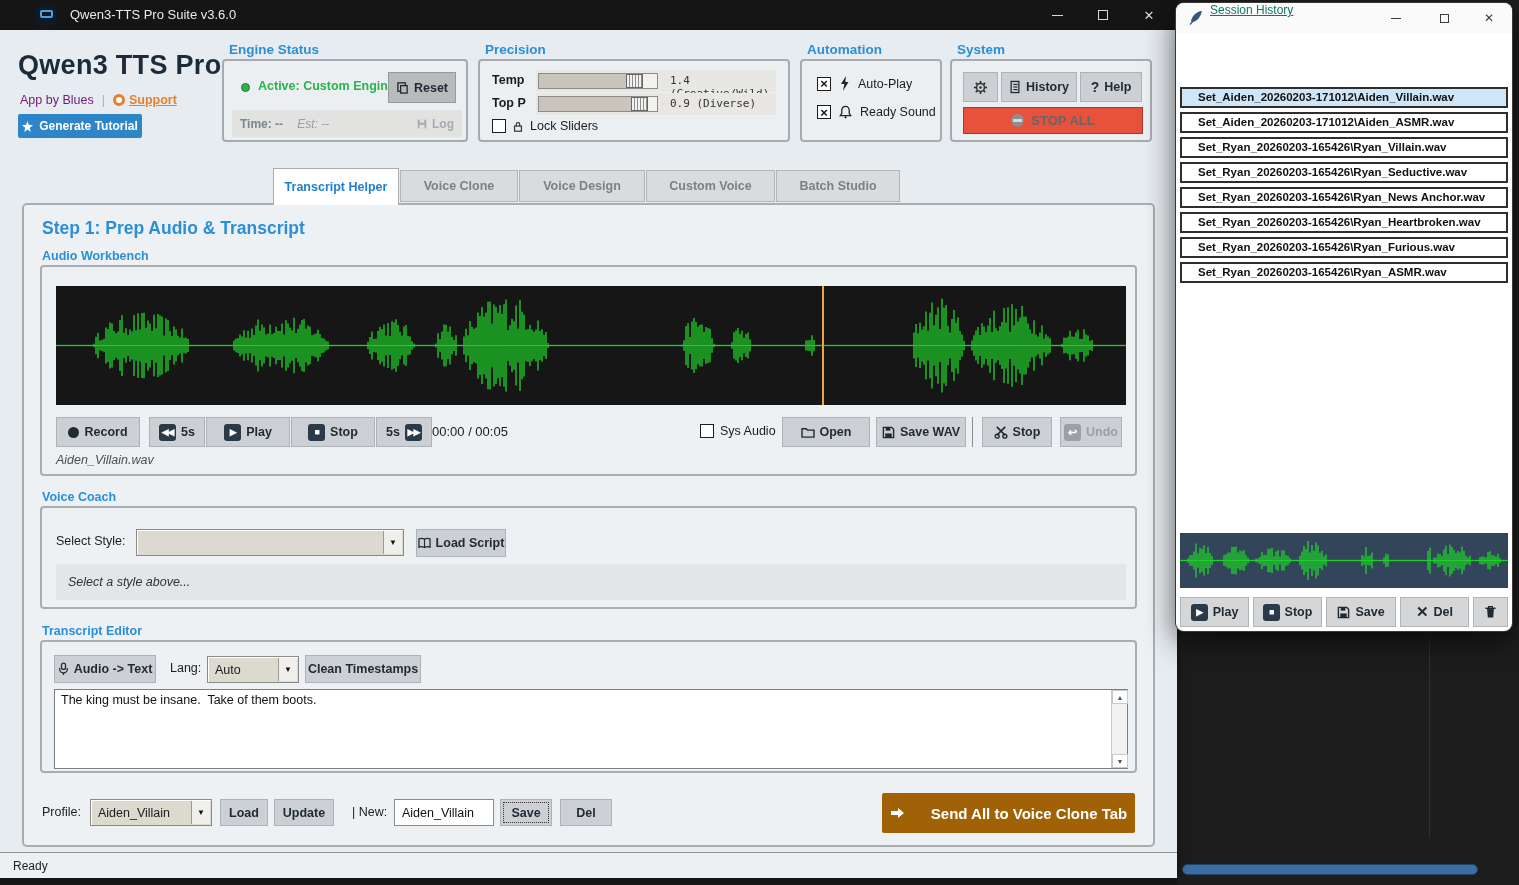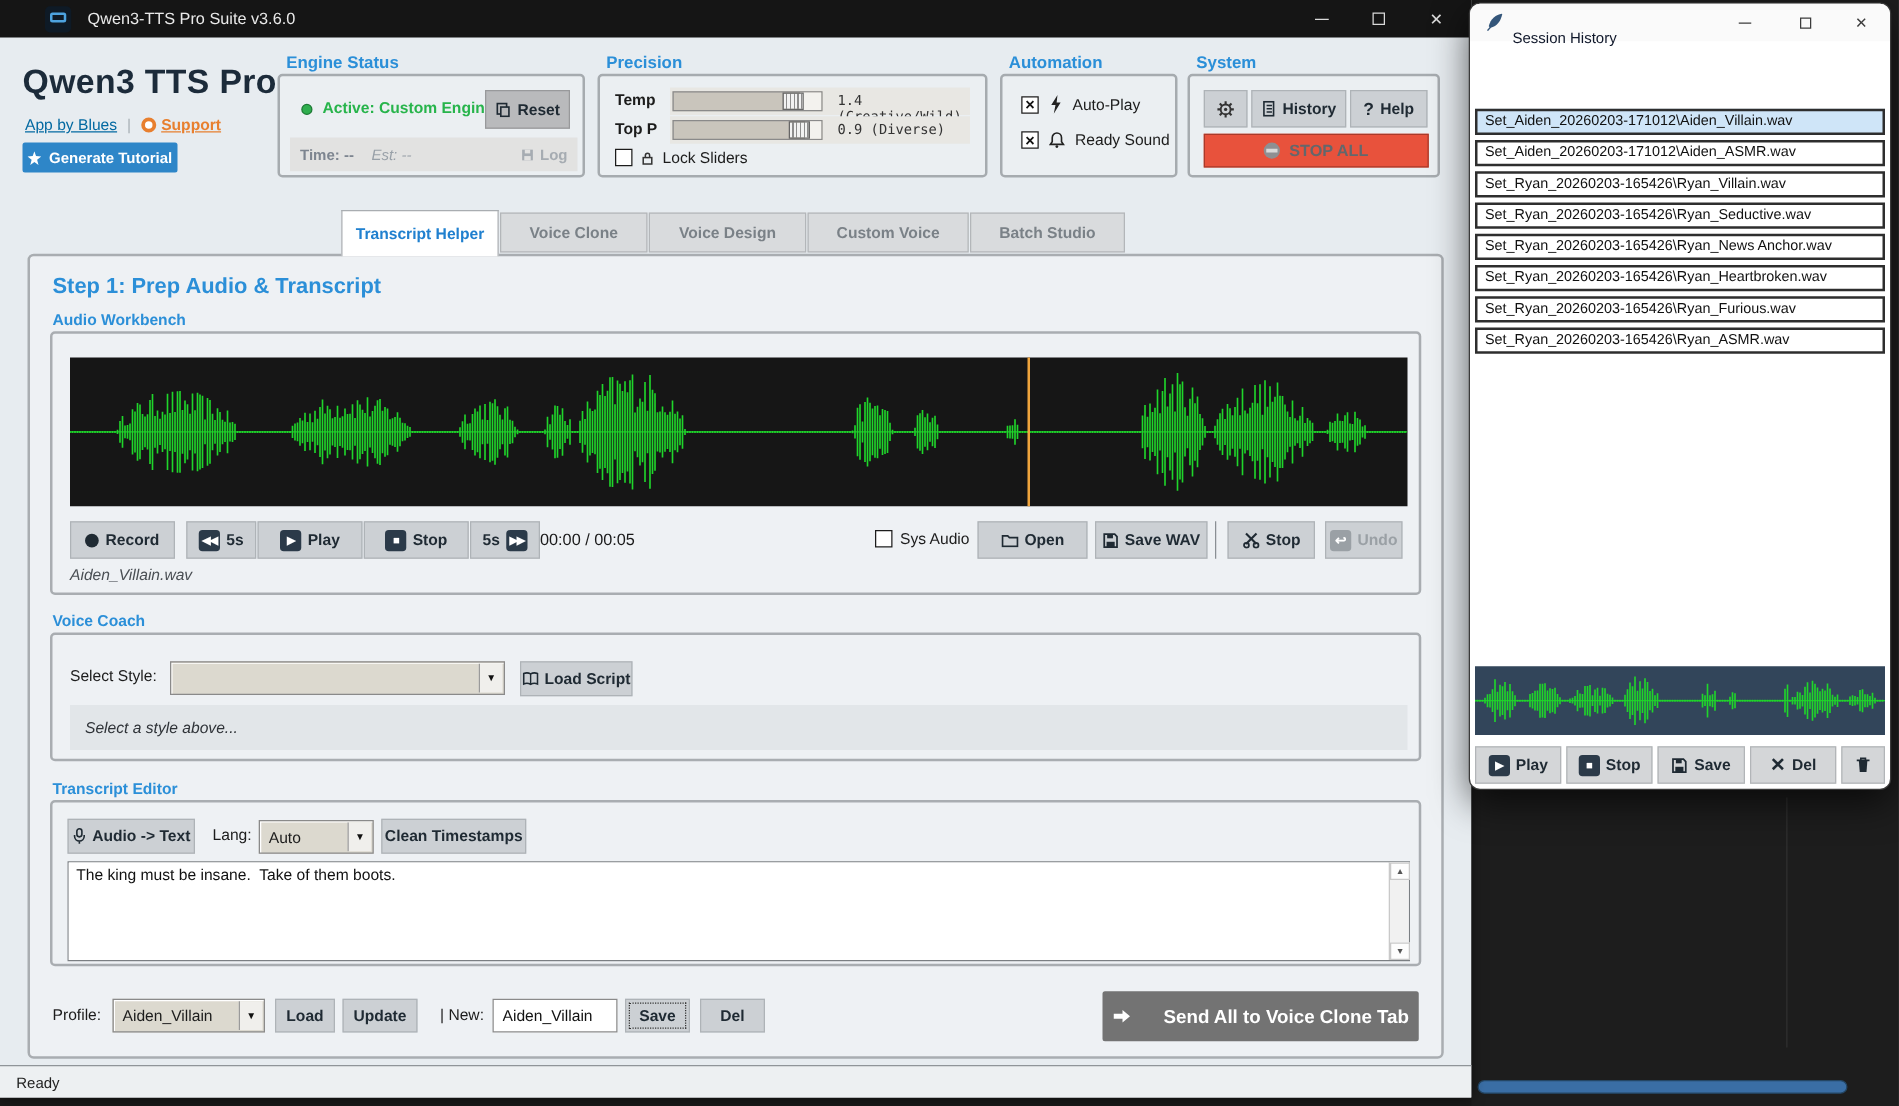--- a/index.html
+++ b/index.html
@@ -19,21 +19,21 @@
   .win-title { position:absolute; left:70px; top:7px; font-size:13px; color:#eaeaea; }
   .cap-btn { position:absolute; top:0; width:46px; height:30px; display:flex; align-items:center; justify-content:center; color:#dadada; font-size:13px; }
   .cap-min { left:1034px; } .cap-max { left:1080px; } .cap-close { left:1126px; }
   .cap-max .sq { width:10px; height:10px; border:1px solid #dadada; }
   .cap-min .bar { width:11px; height:1px; background:#dadada; }
 
   
   .hdr { position:absolute; left:18px; top:48px; width:240px; height:95px; }
   .app-title { position:absolute; left:0; top:2px; font-size:27px; font-weight:bold; color:#1c2b3a; letter-spacing:.3px; }
   .hdr-links { position:absolute; left:2px; top:45px; font-size:12.5px; color:#2b3947; }
-  .link-app { text-decoration:underline; color:#0369a1; }
+  .link-app { color:#701a75; }
   .link-sep { color:#a9b0b6; margin:0 8px; }
   .support { color:#e87f2e; font-weight:bold;text-decoration:underline; }
   .support-icon { display:inline-block; width:12px; height:12px; border:3.5px solid #e87f2e; border-radius:50%; vertical-align:-2px; margin-right:4px; background:#fff; }
   .btn-tutorial { position:absolute; left:0; top:66px; width:124px; height:24px; background:#2e86c8; color:#fff; font-weight:bold; font-size:12px; display:flex; align-items:center; justify-content:center; gap:6px; border-radius:2px; }
 
   
   .grp { position:absolute; }
   .grp-title { position:absolute; left:7px; top:0; font-size:13.5px; font-weight:bold; color:#2b8fd8; }
   .grp-box { position:absolute; left:0; top:17px; border:2px solid #a6abaf; border-radius:4px; background:#ebeff2; }
   .g-engine { left:222px; top:42px; width:246px; height:100px; }
@@ -115,35 +115,35 @@
   .te-area textarea { position:absolute; left:0; top:0; width:calc(100% - 16px); height:100%; border:none; resize:none; font-family:"Liberation Sans", sans-serif; font-size:12.5px; color:#111; padding:3px 6px; background:#fff; outline:none; }
   .te-scroll { position:absolute; right:0; top:0; width:16px; height:100%; background:#f1f1f1; border-left:1px solid #c9c9c9; }
   .te-scroll .arr { position:absolute; left:0; width:16px; height:14px; background:#fdfdfd; border:1px solid #c9c9c9; font-size:7px; color:#555; display:flex; align-items:center; justify-content:center; }
 
   
   .profile-bar { position:absolute; left:0px; top:592px; width:1129px; height:44px; }
   .profile-bar .lbl { position:absolute; top:8px; font-size:12.5px; color:#1c1c1c; }
   .profile-bar .btn { position:absolute; top:2px; height:27px; }
   .pf-input { position:absolute; left:370px; top:2px; width:100px; height:27px; border:1px solid #8a8a8a; background:#fff; font-family:"Liberation Sans", sans-serif; font-size:12.5px; padding-left:7px; color:#111; }
   .btn-save-focus { outline:1px dotted #333; outline-offset:-4px; }
-  .btn-send { position:absolute; left:858px; top:-4px; width:253px; height:40px; background:#737373; color:#fff; font-weight:bold; font-size:15px; display:flex; align-items:center; justify-content:center; gap:26px; border-radius:2px; }
+  .btn-send { position:absolute; left:858px; top:-4px; width:253px; height:40px; background:#a16207; color:#fff; font-weight:bold; font-size:15px; display:flex; align-items:center; justify-content:center; gap:26px; border-radius:2px; }
 
   
   .statusbar { position:absolute; left:0; top:852px; width:1177px; height:26px; background:#edf0f2; border-top:1px solid #8f9499; font-size:12px; color:#222; display:flex; align-items:center; padding-left:13px; }
 
   
   .session-window { position:absolute; left:1176px; top:3px; width:336px; height:628px; background:#fff; border-radius:8px; box-shadow:0 0 0 1px #3a3a3a, 0 10px 30px rgba(0,0,0,.65); }
   .s-titlebar { position:absolute; left:0; top:0; width:336px; height:30px; background:#fafafa; border-radius:8px 8px 0 0; }
-  .s-title { position:absolute; left:34px; top:20px; font-size:12px; color:#0f172a; }
+  .s-title { position:absolute; left:34px; top:0; font-size:12px; color:#0f766e;text-decoration:underline; }
   .s-cap { position:absolute; top:0; width:44px; height:30px; display:flex; align-items:center; justify-content:center; color:#3c3c3c; font-size:12px; }
   .s-min { left:198px; } .s-max { left:246px; } .s-close { left:292px; width:42px; }
   .s-max .sq { width:9px; height:9px; border:1px solid #3c3c3c; }
   .s-min .bar { width:10px; height:1px; background:#3c3c3c; }
   .s-list { position:absolute; left:4px; top:84px; width:328px; }
-  .s-item { width:328px; height:21px; margin-bottom:4px; border:2px solid #2e2e2e; background:#fff; font-size:11.5px; color:#111; line-height:17px; padding-left:6px; white-space:nowrap; overflow:hidden; }
+  .s-item { width:328px; height:21px; margin-bottom:4px; border:2px solid #2e2e2e; background:#fff; font-size:11.5px; color:#111; line-height:17px; padding-left:16px; white-space:nowrap; overflow:hidden;font-weight:bold; }
   .s-item.selected { background:#cfe5f8; }
   .s-wave { position:absolute; left:4px; top:530px; width:328px; height:55px; background:#32455a; }
   .s-wave svg { position:absolute; left:0; top:0; width:100%; height:100%; }
   .s-btns { position:absolute; left:4px; top:594px; width:328px; height:30px; }
   .s-btns .btn { position:absolute; height:30px; background:#d4d6d8; border-color:#b2b5b8; }
 
   .icon-svg { display:inline-block; vertical-align:middle; }
 </style>
 </head>
 <body>

